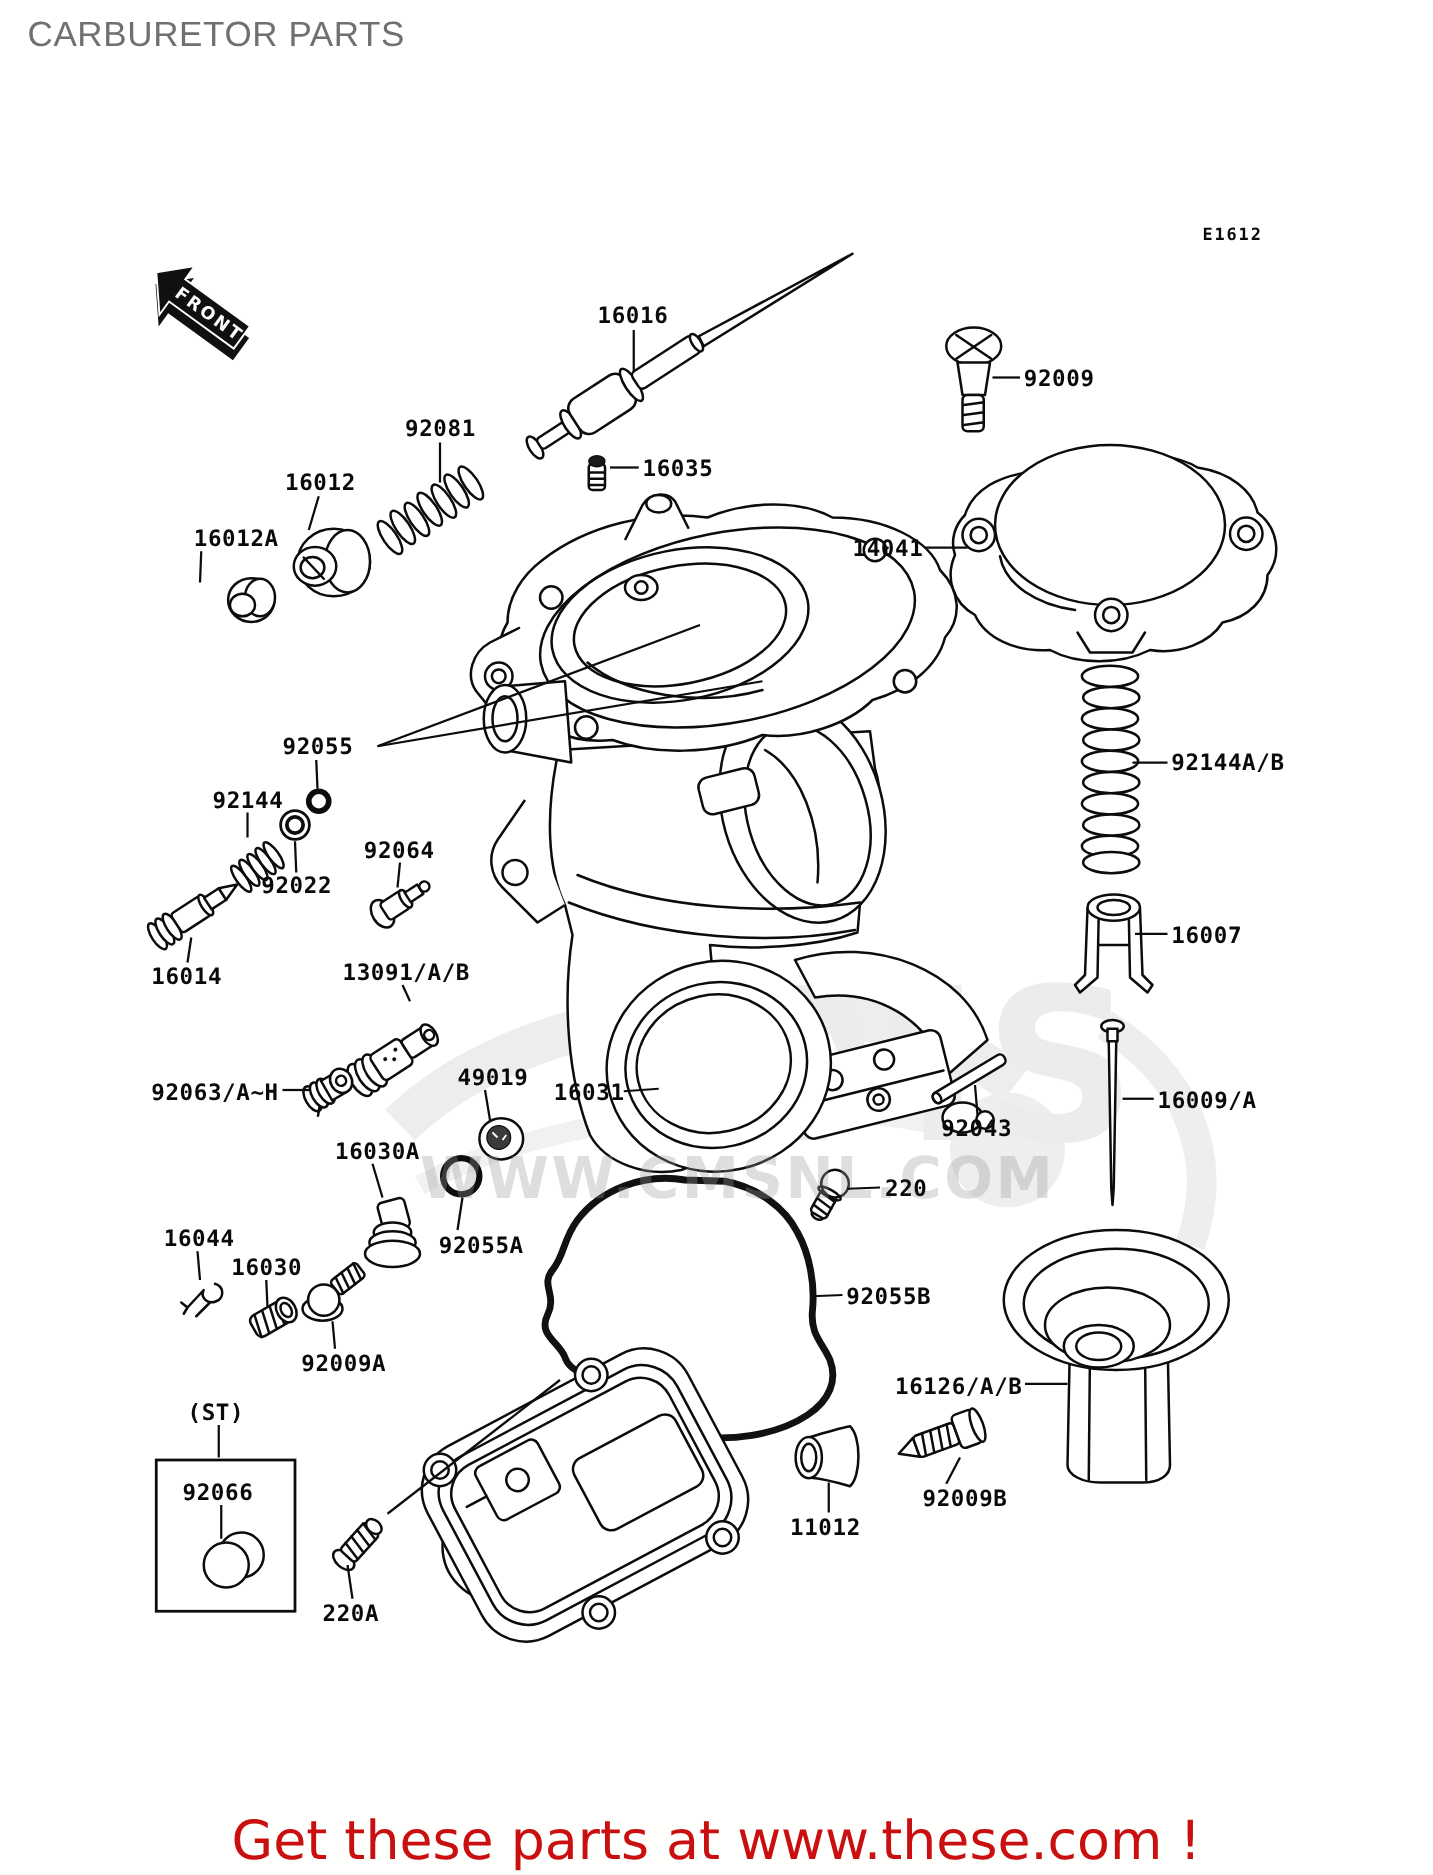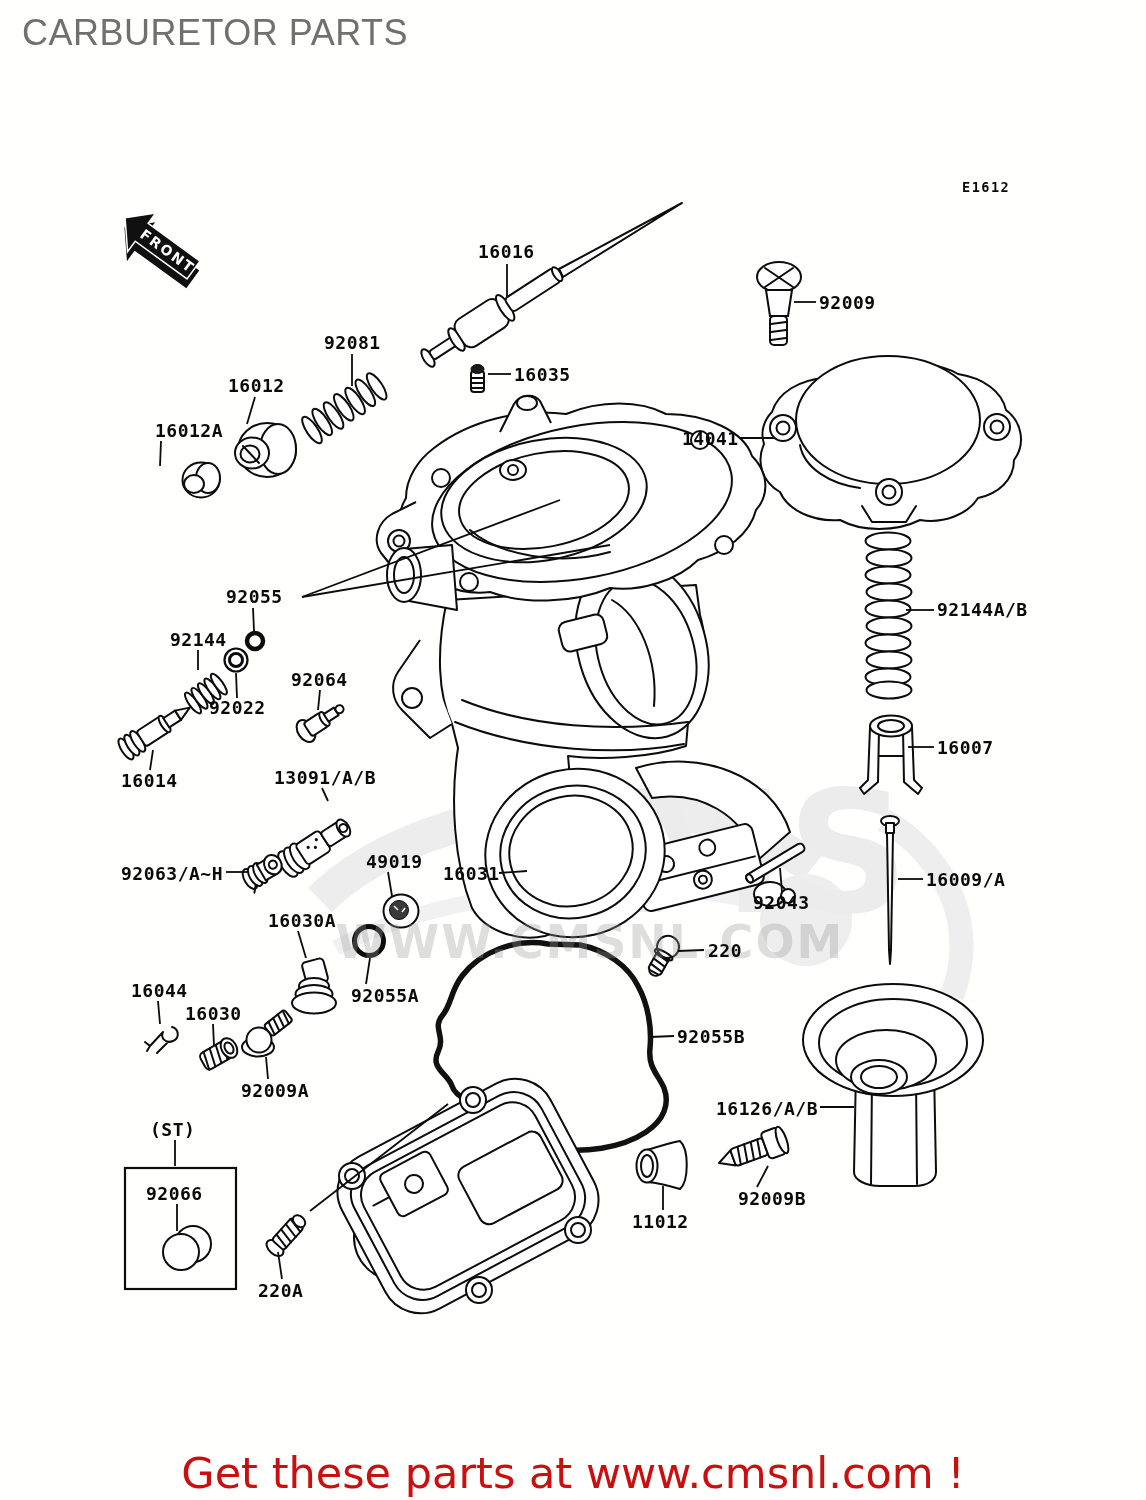--- a/index.html
+++ b/index.html
@@ -1,18 +1,18 @@
 <!DOCTYPE html>
 <html><head>
 <meta charset="utf-8">
 <style>
   html,body{margin:0;padding:0}
   body{width:1146px;height:1500px;background:#fffffe;position:relative;overflow:hidden;
        font-family:"Liberation Sans",sans-serif}
-  .page-title{position:absolute;left:22px;top:12px;font-size:36px;color:#707070;letter-spacing:.5px}
+  .page-title{position:absolute;left:22px;top:12px;font-size:28px;color:#707070;letter-spacing:.5px}
   .footer-text{position:absolute;left:0;right:0;top:1448px;text-align:center;font-size:43px;
        color:#c90f0f;font-family:"DejaVu Sans",sans-serif}
   svg.diagram{position:absolute;left:0;top:0}
   .pf{fill:#ffffff;stroke:#0c0c0c;stroke-width:2;stroke-linejoin:round}
   .ln{fill:none;stroke:#0c0c0c;stroke-width:2;stroke-linecap:round;stroke-linejoin:round}
   .leader{stroke:#0c0c0c;stroke-width:1.8;fill:none}
   .plabel{font-family:"DejaVu Sans Mono",monospace;font-weight:bold;font-size:18px;
           letter-spacing:.5px;fill:#0a0a0a}
   .plabel-small{font-size:13.5px;letter-spacing:1.5px}
   .wm-top{opacity:.32}
@@ -434,13 +434,13 @@
       <line x1="175" y1="1140" x2="175" y2="1166" class="leader"></line>
       <text x="150" y="1136" class="plabel">(ST)</text>
       <line x1="177" y1="1204" x2="177" y2="1231" class="leader"></line>
       <text x="146" y="1200" class="plabel">92066</text>
       <line x1="282" y1="1279" x2="278" y2="1252" class="leader"></line>
       <line x1="310" y1="1211" x2="448" y2="1104" class="leader"></line>
       <text x="258" y="1297" class="plabel">220A</text>
     </g>
 </svg>
 
-<div class="footer-text">Get these parts at www.cmsnl.com !</div>
+<div class="footer-text">Get these parts at www.these.com !</div>
 
 </body></html>

